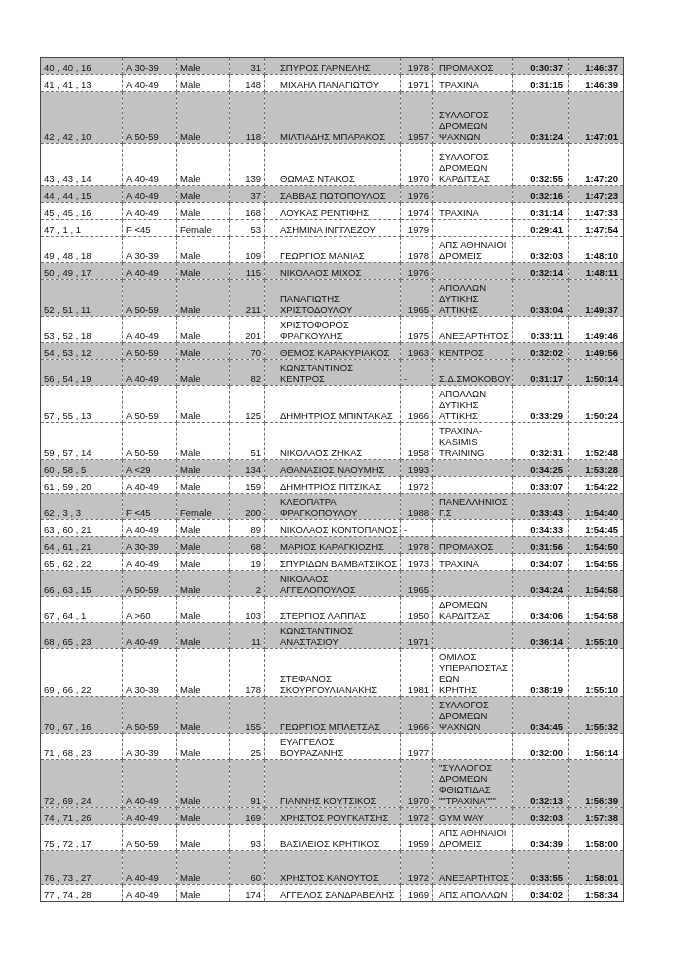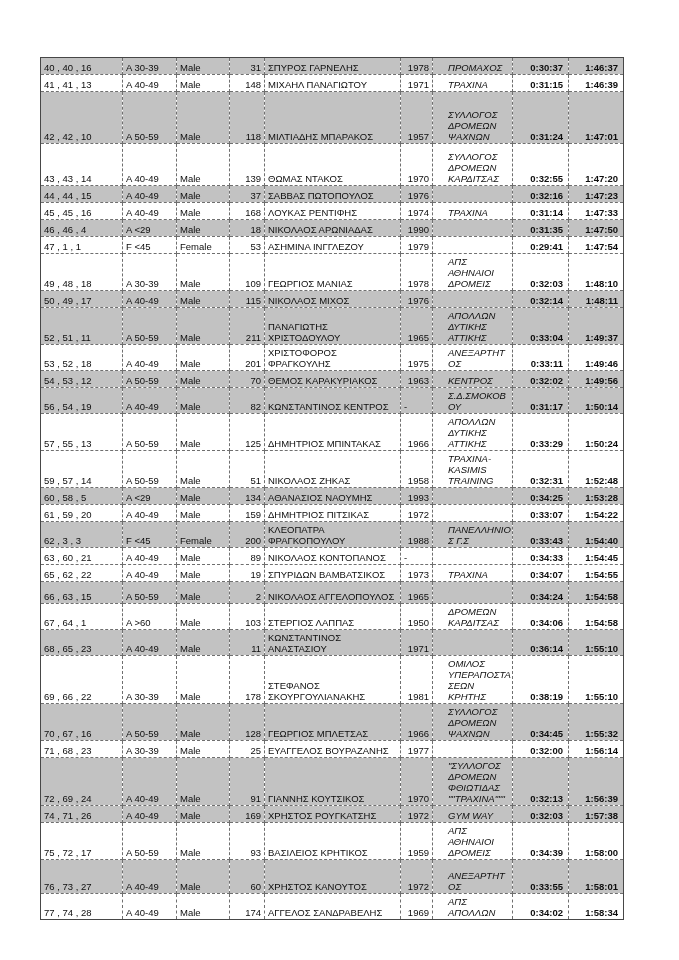--- a/index.html
+++ b/index.html
@@ -30,22 +30,22 @@
     color: #0d0d0d;
     vertical-align: bottom;
     padding: 2px 2px 1px 3px;
     overflow: hidden;
     word-wrap: break-word;
   }
   tr.shade td { background: #c2c2c2; }
   td.num  { text-align: right; padding-right: 3px; }
   td.dash { text-align: left; }
   td.time { text-align: right; font-weight: bold; padding-right: 5px; }
-  td.club { white-space: pre-line; padding-left: 15px; padding-right: 1px; font-style: italic; }
-  td.name { padding-left: 3px; }
+  td.club { white-space: pre-line; padding-left: 6px; padding-right: 1px; }
+  td.name { padding-left: 15px; }
   
   col.c-pos    { width: 82px; }
   col.c-cat    { width: 54px; }
   col.c-gender { width: 53px; }
   col.c-bib    { width: 35px; }
   col.c-name   { width: 136px; }
   col.c-year   { width: 32px; }
   col.c-club   { width: 80px; }
   col.c-t1     { width: 56px; }
   col.c-t2     { width: 55px; }
@@ -138,31 +138,20 @@
           <td class="pos">45 , 45 , 16</td>
           <td>A 40-49</td>
           <td>Male</td>
           <td class="num">168</td>
           <td class="name">ΛΟΥΚΑΣ ΡΕΝΤΙΦΗΣ</td>
           <td class="num">1974</td>
           <td class="club">ΤΡΑΧΙΝΑ</td>
           <td class="time">0:31:14</td>
           <td class="time">1:47:33</td>
         </tr>
-        <tr class="shade">
-          <td class="pos">46 , 46 , 4</td>
-          <td>A &lt;29</td>
-          <td>Male</td>
-          <td class="num">18</td>
-          <td class="name">ΝΙΚΟΛΑΟΣ ΑΡΩΝΙΑΔΑΣ</td>
-          <td class="num">1990</td>
-          <td class="club"></td>
-          <td class="time">0:31:35</td>
-          <td class="time">1:47:50</td>
-        </tr>
         <tr>
           <td class="pos">47 , 1 , 1</td>
           <td>F &lt;45</td>
           <td>Female</td>
           <td class="num">53</td>
           <td class="name">ΑΣΗΜΙΝΑ ΙΝΓΓΛΕΖΟΥ</td>
           <td class="num">1979</td>
           <td class="club"></td>
           <td class="time">0:29:41</td>
           <td class="time">1:47:54</td>
@@ -296,20 +285,31 @@
           <td class="pos">63 , 60 , 21</td>
           <td>A 40-49</td>
           <td>Male</td>
           <td class="num">89</td>
           <td class="name">ΝΙΚΟΛΑΟΣ ΚΟΝΤΟΠΑΝΟΣ</td>
           <td class="dash">-</td>
           <td class="club"></td>
           <td class="time">0:34:33</td>
           <td class="time">1:54:45</td>
         </tr>
+        <tr class="shade">
+          <td class="pos">64 , 61 , 21</td>
+          <td>A 30-39</td>
+          <td>Male</td>
+          <td class="num">68</td>
+          <td class="name">ΜΑΡΙΟΣ ΚΑΡΑΓΚΙΟΖΗΣ</td>
+          <td class="num">1978</td>
+          <td class="club">ΠΡΟΜΑΧΟΣ</td>
+          <td class="time">0:31:56</td>
+          <td class="time">1:54:50</td>
+        </tr>
         <tr>
           <td class="pos">65 , 62 , 22</td>
           <td>A 40-49</td>
           <td>Male</td>
           <td class="num">19</td>
           <td class="name">ΣΠΥΡΙΔΩΝ ΒΑΜΒΑΤΣΙΚΟΣ</td>
           <td class="num">1973</td>
           <td class="club">ΤΡΑΧΙΝΑ</td>
           <td class="time">0:34:07</td>
           <td class="time">1:54:55</td>
@@ -358,21 +358,21 @@
           <td class="club">ΟΜΙΛΟΣ
 ΥΠΕΡΑΠΟΣΤΑΣΕΩΝ
 ΚΡΗΤΗΣ</td>
           <td class="time">0:38:19</td>
           <td class="time">1:55:10</td>
         </tr>
         <tr class="shade">
           <td class="pos">70 , 67 , 16</td>
           <td>A 50-59</td>
           <td>Male</td>
-          <td class="num">128</td>
+          <td class="num">155</td>
           <td class="name">ΓΕΩΡΓΙΟΣ ΜΠΛΕΤΣΑΣ</td>
           <td class="num">1966</td>
           <td class="club">ΣΥΛΛΟΓΟΣ
 ΔΡΟΜΕΩΝ ΨΑΧΝΩΝ</td>
           <td class="time">0:34:45</td>
           <td class="time">1:55:32</td>
         </tr>
         <tr>
           <td class="pos">71 , 68 , 23</td>
           <td>A 30-39</td>

